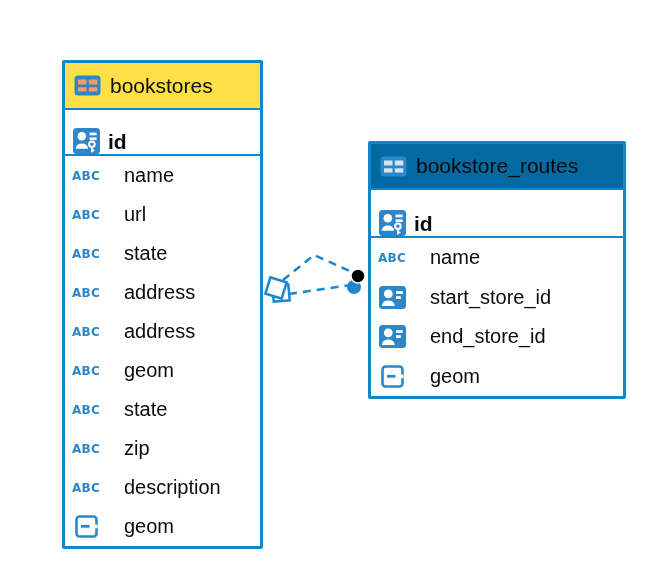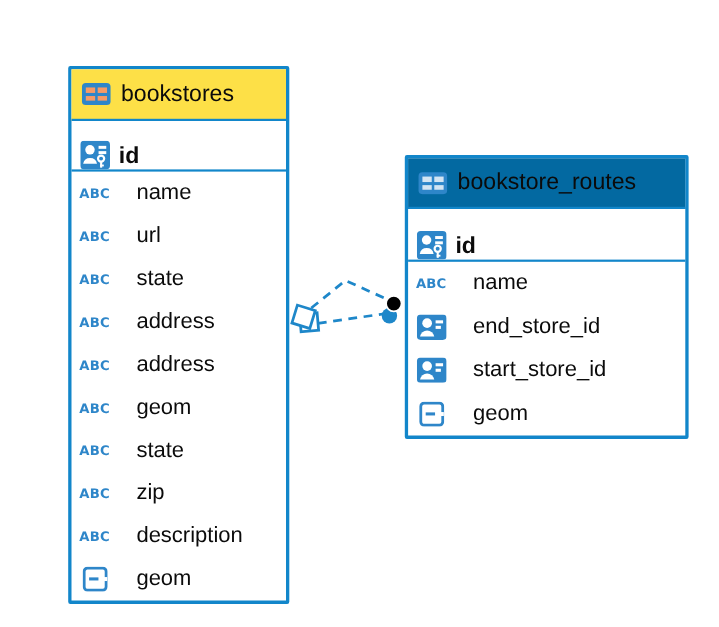--- a/index.html
+++ b/index.html
@@ -172,33 +172,33 @@
   <div class="col-row">
     <span class="icon-cell">
       <svg width="27" height="23" viewBox="0 0 27 23">
         <rect x="0" y="0" width="27" height="23" rx="3.5" fill="#2e86c9"></rect>
         <circle cx="9.3" cy="7.8" r="4.4" fill="#fff"></circle>
         <path d="M2.8,20 a6.6,6.6 0 0 1 13,0 z" fill="#fff"></path>
         <rect x="17" y="5.2" width="6.8" height="2.8" fill="#fff"></rect>
         <rect x="17" y="10.2" width="4.8" height="2.8" fill="#fff"></rect>
       </svg>
     </span>
-    <span>end_store_id</span>
+    <span>start_store_id</span>
   </div>
   <div class="col-row">
     <span class="icon-cell">
       <svg width="27" height="23" viewBox="0 0 27 23">
         <rect x="0" y="0" width="27" height="23" rx="3.5" fill="#2e86c9"></rect>
         <circle cx="9.3" cy="7.8" r="4.4" fill="#fff"></circle>
         <path d="M2.8,20 a6.6,6.6 0 0 1 13,0 z" fill="#fff"></path>
         <rect x="17" y="5.2" width="6.8" height="2.8" fill="#fff"></rect>
         <rect x="17" y="10.2" width="4.8" height="2.8" fill="#fff"></rect>
       </svg>
     </span>
-    <span>start_store_id</span>
+    <span>end_store_id</span>
   </div>
   <div class="col-row">
     <span class="icon-cell">
       <svg width="23" height="23" viewBox="0 0 23 23">
         <rect x="1.5" y="1.5" width="20" height="20" rx="3" fill="#fff" stroke="#2e86c9" stroke-width="2.6"></rect>
         <rect x="18.5" y="9.6" width="4" height="3.6" fill="#fff"></rect>
         <rect x="6" y="9.9" width="8.5" height="2.8" fill="#2e86c9"></rect>
       </svg>
     </span>
     <span>geom</span>

